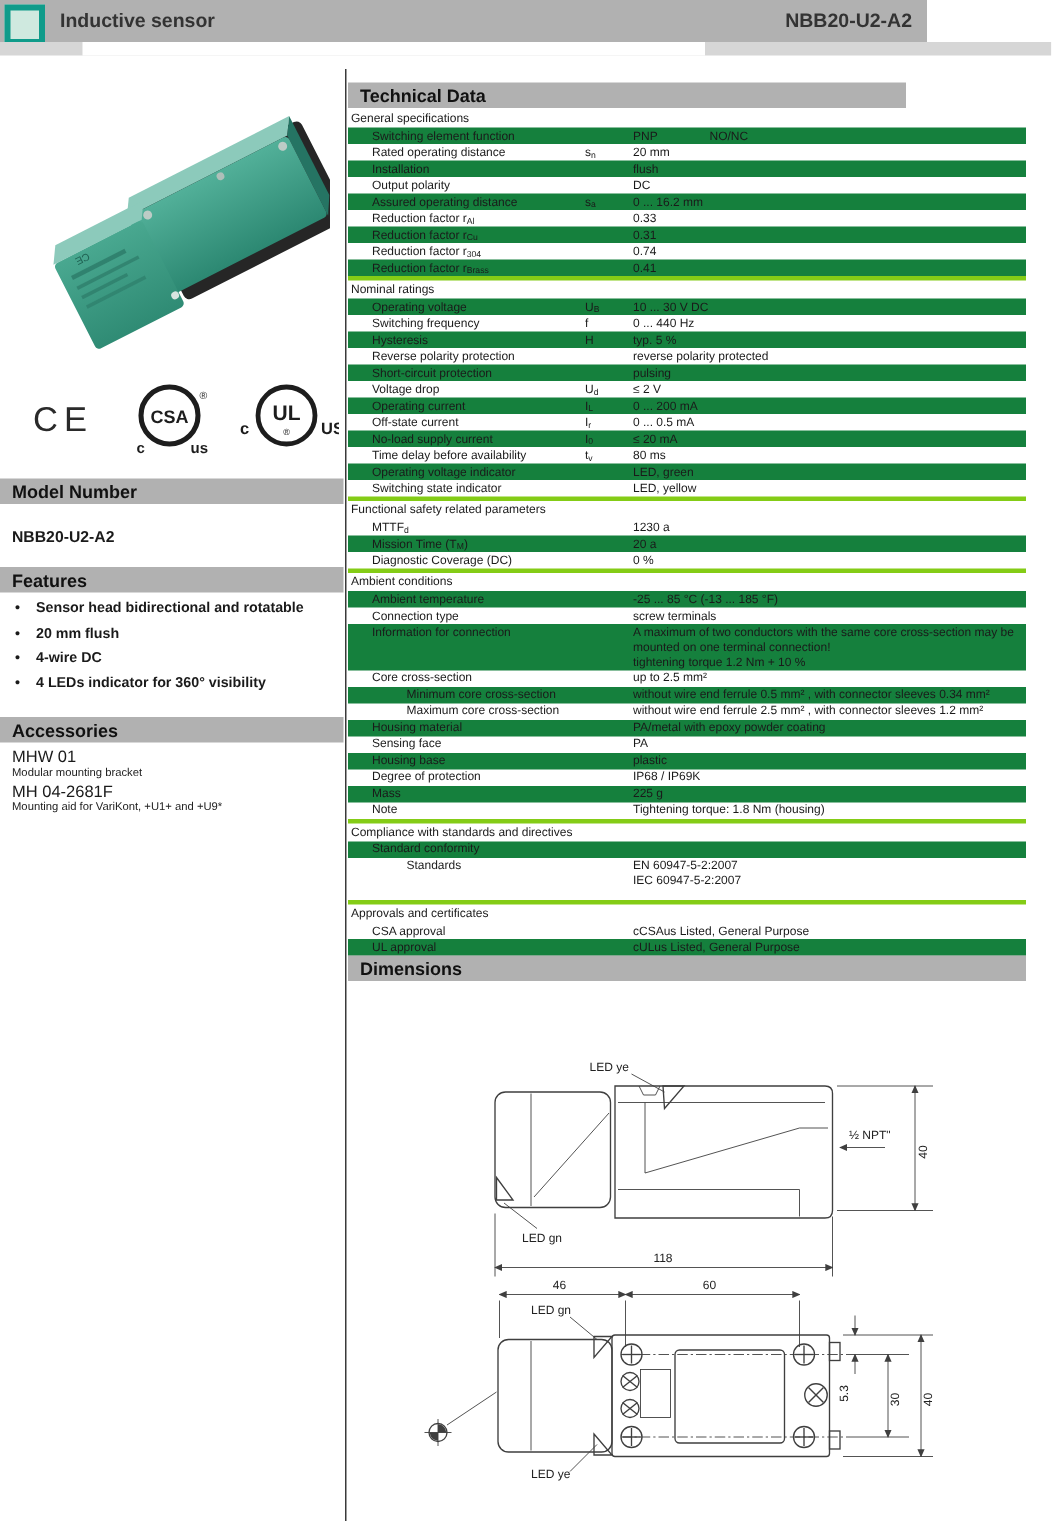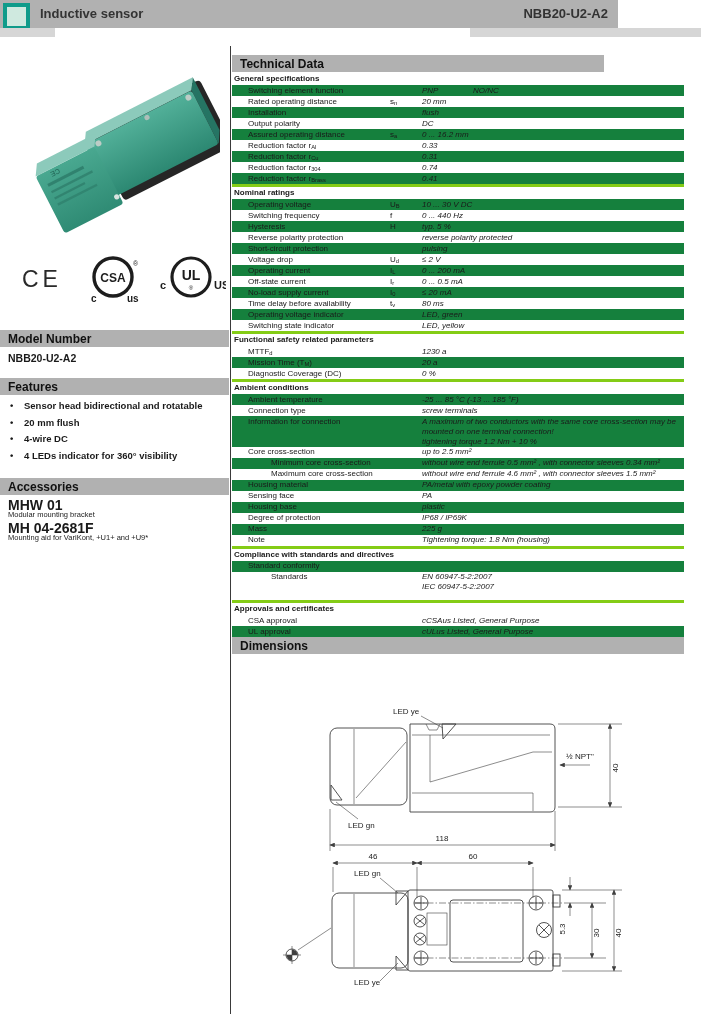--- a/index.html
+++ b/index.html
@@ -22,35 +22,35 @@
        padding:2px 0 2px 8px;box-sizing:border-box;}
 
   
   .left-bar{position:absolute;left:0;width:229px;height:17px;}
   .model-value{position:absolute;left:8px;top:352px;font-size:10.5px;font-weight:bold;}
   .features-list{position:absolute;left:8px;top:400px;width:216px;margin:0;padding:0;list-style:none;}
   .features-list li{position:relative;padding-left:16px;margin-bottom:5px;
                     font-size:9.5px;font-weight:bold;line-height:11.5px;}
   .features-list li::before{content:"•";position:absolute;left:2px;top:0;}
   .acc-list{position:absolute;left:8px;top:500px;width:216px;}
-  .acc-name{font-size:14px;font-weight:bold;line-height:10px;}
+  .acc-name{font-size:11px;font-weight:normal;line-height:10px;}
   .acc-desc{font-size:7.5px;line-height:9px;margin-bottom:4px;color:#222;}
 
   
   .td-bar{position:absolute;left:232px;top:55px;width:372px;height:17px;}
   .td-table{position:absolute;left:232px;top:73px;width:452px;}
-  .sec-head{font-size:8px;font-weight:bold;line-height:10px;padding:1px 0 1px 2px;}
+  .sec-head{font-size:8px;font-weight:normal;line-height:10px;padding:1px 0 1px 2px;}
   .sec-head.rule{border-top:3px solid #84cc16;}
   .sec-head.gap{margin-top:8px;}
   .row{display:flex;align-items:flex-start;font-size:8px;line-height:10px;padding:0.5px 0 0 0;min-height:10.5px;}
   .row.shaded{background:#15803d;}
   .c-label{width:158px;flex:none;padding-left:16px;box-sizing:border-box;}
   .c-label.ind2{padding-left:39px;}
   .c-sym{width:32px;flex:none;}
-  .c-val{flex:1;white-space:pre-line;font-style:italic;}
+  .c-val{flex:1;white-space:pre-line;}
   .c-val .v1{display:inline-block;min-width:51px;}
   sub{font-size:0.72em;line-height:0;position:relative;vertical-align:baseline;top:0.3em;}
 
   
   .dim-bar{position:absolute;left:232px;top:637px;width:452px;height:17px;}
   .dim-svg{position:absolute;left:230px;top:655px;}
   .mono-line{stroke:#3f3f3f;stroke-width:0.9;fill:none;}
   .thin-line{stroke:#3f3f3f;stroke-width:0.6;fill:none;}
   .dim-text{font-size:8px;fill:#222;font-family:"Liberation Sans",sans-serif;}
 </style>
@@ -112,21 +112,21 @@
     </g>
     <g font-family="Liberation Sans, sans-serif" fill="#1d1d1d">
       <circle cx="177" cy="27" r="19" fill="none" stroke="#1d1d1d" stroke-width="3.2"></circle>
       <text x="177" y="30" font-size="14" font-weight="bold" text-anchor="middle">UL</text>
       <text x="177" y="40" font-size="6" text-anchor="middle">®</text>
       <text x="146" y="39" font-size="11" font-weight="bold">c</text>
       <text x="200" y="39" font-size="11" font-weight="bold">US</text>
     </g>
   </svg>
 
-  <div class="bar left-bar" style="top:330px;">Model Number</div>
+  <div class="bar left-bar" style="top:319px;">Model Number</div>
   <div class="model-value">NBB20-U2-A2</div>
 
   <div class="bar left-bar" style="top:378px;">Features</div>
   <ul class="features-list">
       <li>Sensor head bidirectional and rotatable</li>
       <li>20 mm flush</li>
       <li>4-wire DC</li>
       <li>4 LEDs indicator for 360° visibility</li>
     </ul>
 
@@ -286,21 +286,21 @@
         <span class="c-val"><span>up to 2.5 mm²</span></span>
       </div>
       <div class="row shaded">
         <span class="c-label ind2">Minimum core cross-section</span>
         <span class="c-sym"></span>
         <span class="c-val"><span>without wire end ferrule 0.5 mm² , with connector sleeves 0.34 mm²</span></span>
       </div>
       <div class="row">
         <span class="c-label ind2">Maximum core cross-section</span>
         <span class="c-sym"></span>
-        <span class="c-val"><span>without wire end ferrule 4.6 mm² , with connector sleeves 1.5 mm²</span></span>
+        <span class="c-val"><span>without wire end ferrule 2.5 mm² , with connector sleeves 1.2 mm²</span></span>
       </div>
       <div class="row shaded">
         <span class="c-label">Housing material</span>
         <span class="c-sym"></span>
         <span class="c-val"><span>PA/metal with epoxy powder coating</span></span>
       </div>
       <div class="row">
         <span class="c-label">Sensing face</span>
         <span class="c-sym"></span>
         <span class="c-val"><span>PA</span></span>

